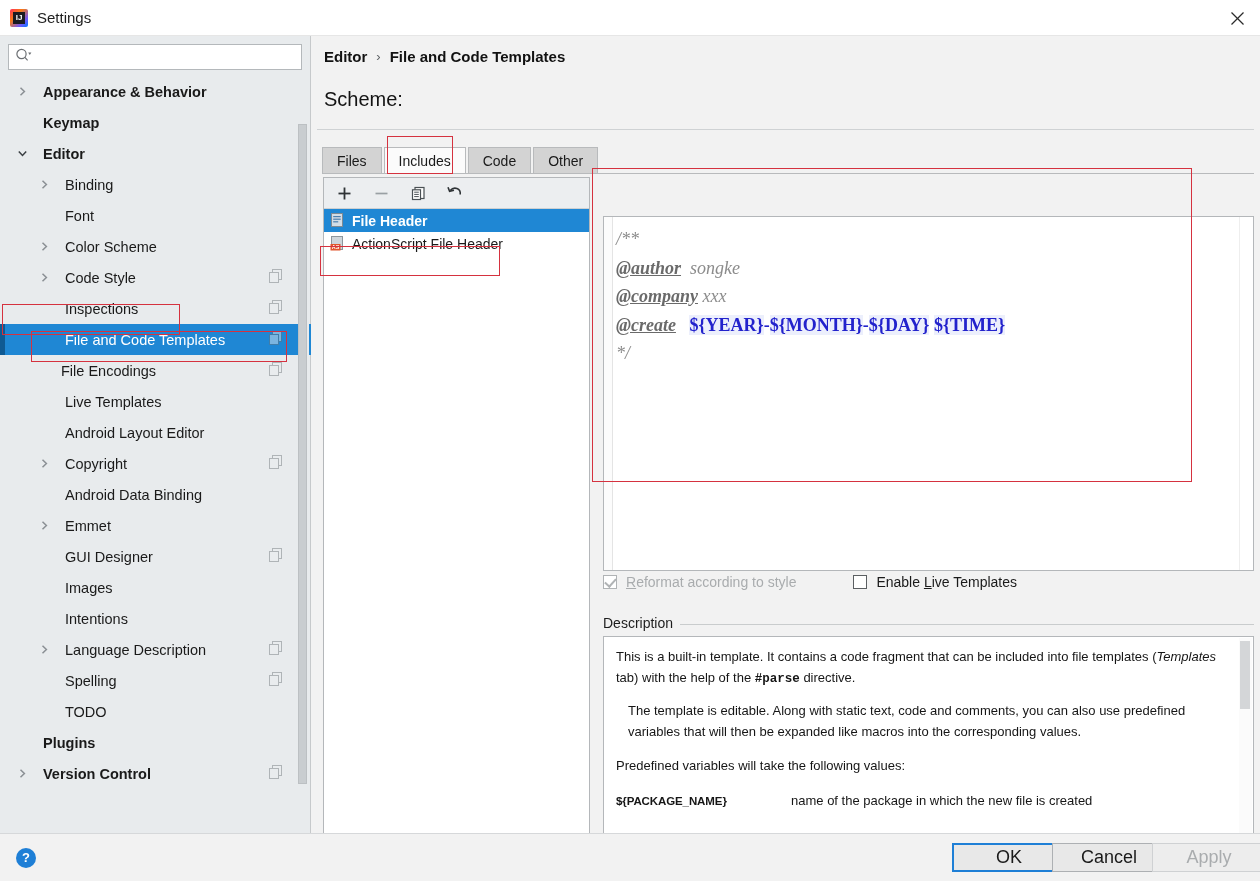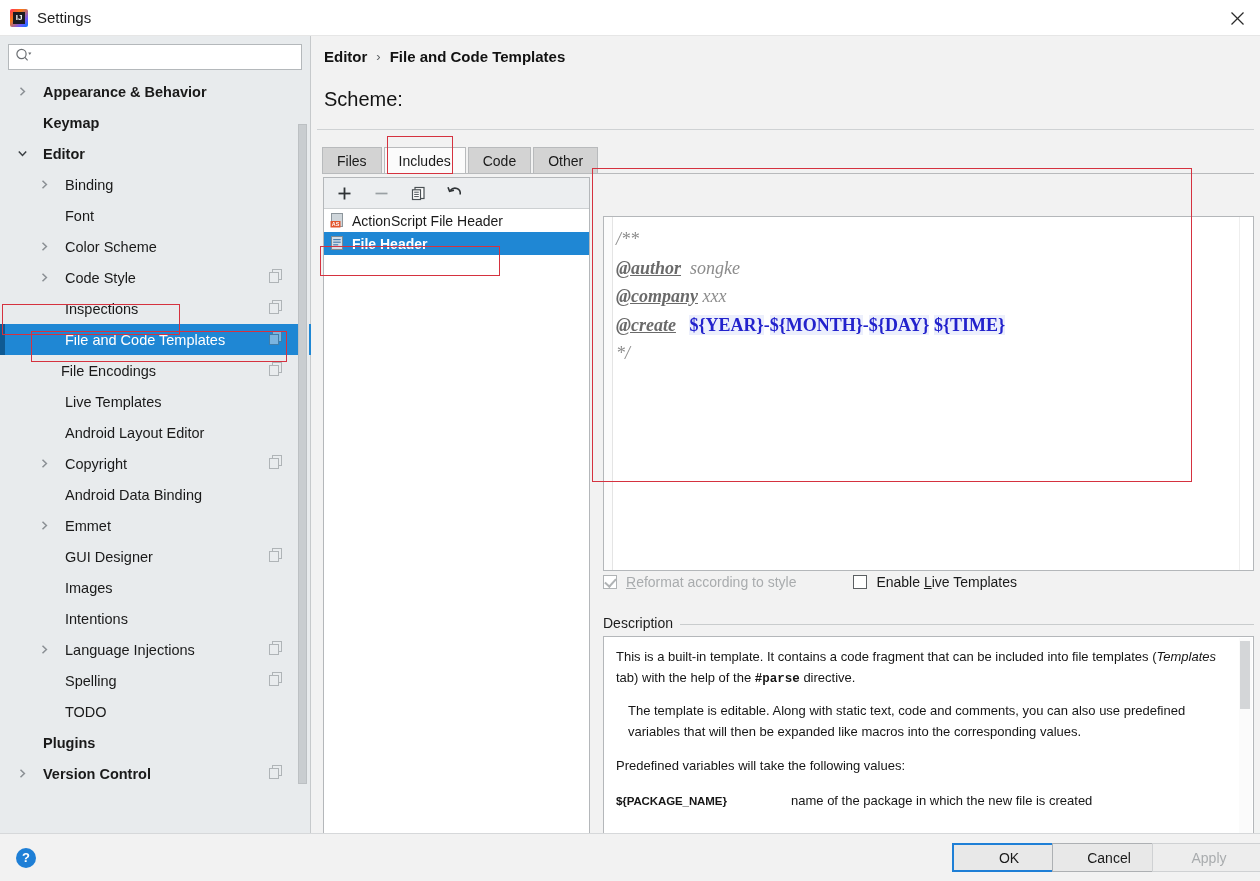--- a/index.html
+++ b/index.html
@@ -211,21 +211,21 @@
   }
   #help-btn{
     position:absolute; left:16px; top:14px; width:20px; height:20px;
     border-radius:50%; background:#1e7fd6;
     color:#fff; font-size:13px; font-weight:bold; text-align:center; line-height:20px;
     cursor:pointer;
   }
   .dlg-btn{
     position:absolute; top:9px; height:29px; width:114px;
     background:#e8e8e8; border:1px solid #adb0b3;
-    font-size:14px; font-family:"Liberation Sans", sans-serif; color:#1a1a1a;
+    font-size:18px; font-family:"Liberation Sans", sans-serif; color:#1a1a1a;
     display:flex; align-items:center; justify-content:center; cursor:pointer;
   }
   #ok-btn{ left:952px; border:2px solid #1e7fd6; background:#e8e8e8; }
   #cancel-btn{ left:1052px; }
   #apply-btn{ left:1152px; color:#a9acae; border-color:#cfd1d3; background:#ededed; cursor:default;}
 
   
   .anno{ position:absolute; border:1.5px solid #d5323f; pointer-events:none; z-index:50; }
   #anno-editor{ left:2px; top:304px; width:178px; height:31px; }
   #anno-fct{ left:31px; top:331px; width:256px; height:31px; }
@@ -385,21 +385,21 @@
       <div class="tree-row">
         <span class="arrow" style="margin-left: 36px;"></span>
         <span class="lbl" style="margin-left: 4px;">Intentions</span>
       </div>
       <div class="tree-row">
         <span class="arrow" style="margin-left: 36px;">
           <svg width="11" height="11" viewBox="0 0 11 11">
             <polyline points="3.5,1.8 7.4,5.5 3.5,9.2" fill="none" stroke="#8a8f94" stroke-width="1.5"></polyline>
           </svg>
         </span>
-        <span class="lbl" style="margin-left: 4px;">Language Injections</span>
+        <span class="lbl" style="margin-left: 4px;">Language Description</span>
         <span class="copy-badge">
           <i class="a"></i>
           <i class="b"></i>
         </span>
       </div>
       <div class="tree-row">
         <span class="arrow" style="margin-left: 36px;"></span>
         <span class="lbl" style="margin-left: 4px;">Spelling</span>
         <span class="copy-badge">
           <i class="a"></i>
@@ -477,36 +477,36 @@
         </svg>
       </div>
       <div class="tb-btn">
         <svg width="18" height="18" viewBox="0 0 18 18" aria-hidden="true">
           <path d="M4.2 6.5 C8 2.2 15 4.2 14.2 10.5" fill="none" stroke="#2f3336" stroke-width="1.6"></path>
           <polyline points="2,3.2 3.6,7.2 8,6.2" fill="none" stroke="#2f3336" stroke-width="1.6"></polyline>
         </svg>
       </div>
     </div>
     <div id="list-items">
-        <div class="list-item">
-          <span class="ft-icon"><svg width="15" height="15" viewBox="0 0 15 15">
-              <rect x="1.5" y="0.5" width="11" height="13" fill="#cfd6db" stroke="#8d969c"></rect>
-              <rect x="0.5" y="8" width="10" height="6.5" fill="#e2552c"></rect>
-              <text x="5.5" y="13.4" font-size="5.4" fill="#fff" font-family="Liberation Sans" text-anchor="middle" font-weight="bold">AS</text>
-            </svg></span>
-          <span>ActionScript File Header</span>
-        </div>
         <div class="list-item selected">
           <span class="ft-icon"><svg width="15" height="15" viewBox="0 0 15 15">
               <rect x="1.5" y="0.5" width="11" height="13" fill="#d3dde6" stroke="#7d8a94"></rect>
               <rect x="3.2" y="3" width="7.5" height="1.2" fill="#4b7fae"></rect>
               <rect x="3.2" y="5.6" width="7.5" height="1.2" fill="#4b7fae"></rect>
               <rect x="3.2" y="8.2" width="5" height="1.2" fill="#4b7fae"></rect>
             </svg></span>
           <span>File Header</span>
+        </div>
+        <div class="list-item">
+          <span class="ft-icon"><svg width="15" height="15" viewBox="0 0 15 15">
+              <rect x="1.5" y="0.5" width="11" height="13" fill="#cfd6db" stroke="#8d969c"></rect>
+              <rect x="0.5" y="8" width="10" height="6.5" fill="#e2552c"></rect>
+              <text x="5.5" y="13.4" font-size="5.4" fill="#fff" font-family="Liberation Sans" text-anchor="middle" font-weight="bold">AS</text>
+            </svg></span>
+          <span>ActionScript File Header</span>
         </div>
       </div>
   </div>
 
   <div id="editor-panel">
     <div id="editor-gutter"></div>
     <div id="code"><div><span class="cm">/**</span></div><div><span class="tag">@author</span><span class="cm">  songke</span></div><div><span class="tag">@company</span><span class="cm"> xxx</span></div><div><span class="tag">@create</span><span class="cm">   </span><span class="var">${YEAR}</span><span class="dash">-</span><span class="var">${MONTH}</span><span class="dash">-</span><span class="var">${DAY}</span><span class="cm"> </span><span class="var">${TIME}</span></div><div><span class="cm">*/</span></div></div>
     <div id="ed-scroll-track"></div>
   </div>
 

